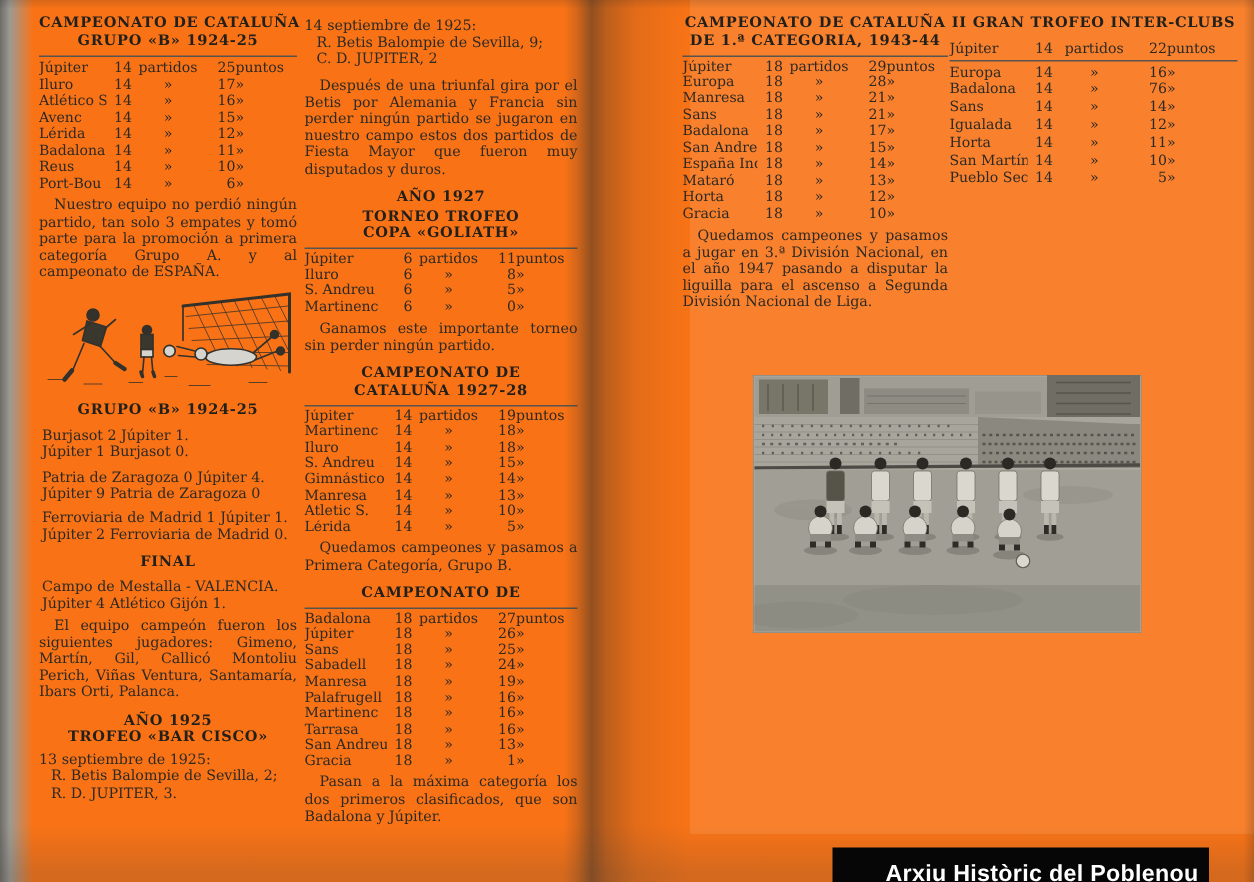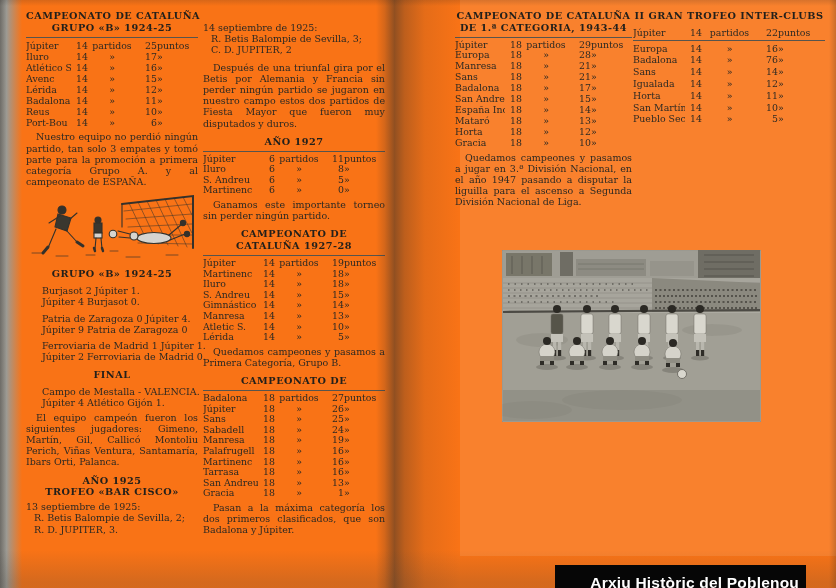--- a/index.html
+++ b/index.html
@@ -23,21 +23,21 @@
   #col1{left:26px;width:172px;}
   #col2{left:203px;width:182px;}
   #col3{left:455px;width:177px;}
   #col4{left:633px;width:192px;}
   
   .title{font-weight:700;text-align:center;letter-spacing:.5px;font-size:9.7px;line-height:11.8px;
          margin:7px 0 3px;color:#23201b;}
   .title .tline{white-space:nowrap;}
   .first-title{margin-top:0;}
   .para{text-align:justify;text-indent:10px;margin:3px 0 4px;}
-  .rgroup{margin:5px 16px 0;}
+  .rgroup{margin:5px 2px 0;}
   .rgroup .tline,.match-block .tline{white-space:nowrap;}
   .match-block{margin:2px 0 0;}
   .match-block .tline + .tline{padding-left:8px;}
   
   .stable{border-top:1px solid #57544d;margin:3px 0 2px;padding-top:2px;}
   .stable.no-top-rule{border-top:none;}
   .stable.rule-after-first .trow.first{border-bottom:1px solid #57544d;padding-bottom:1px;margin-bottom:2px;}
   .trow{display:flex;align-items:baseline;height:11.1px;line-height:11.1px;font-size:9.4px;}
   .tc{display:block;}
   .tc0{flex:1;white-space:nowrap;overflow:hidden;}
@@ -190,21 +190,21 @@
             <path d="M140 64 h12"></path>
         </g>
       </g>
     </svg>
 
     <div class="title">
         <div class="tline">GRUPO «B» 1924-25</div>
       </div>
     <div class="rgroup">
         <div class="tline">Burjasot 2 Júpiter 1.</div>
-        <div class="tline">Júpiter 4 Burjasot 0.</div>
+        <div class="tline">Júpiter 1 Burjasot 0.</div>
       </div>
     <div class="rgroup">
         <div class="tline">Patria de Zaragoza 0 Júpiter 4.</div>
         <div class="tline">Júpiter 9 Patria de Zaragoza 0</div>
       </div>
     <div class="rgroup">
         <div class="tline">Ferroviaria de Madrid 1 Júpiter 1.</div>
         <div class="tline">Júpiter 2 Ferroviaria de Madrid 0.</div>
       </div>
     <div class="title">
@@ -220,28 +220,32 @@
         <div class="tline">TROFEO «BAR CISCO»</div>
       </div>
     <div class="match-block">
         <div class="tline">13 septiembre de 1925:</div>
         <div class="tline">R. Betis Balompie de Sevilla, 2;</div>
         <div class="tline">R. D. JUPITER, 3.</div>
       </div>
   </div>
 
   <div class="col" id="col2">
-    <div class="match-block" style="margin-top:12px">
+    <div class="match-block" style="margin-top:2px">
         <div class="tline">14 septiembre de 1925:</div>
-        <div class="tline">R. Betis Balompie de Sevilla, 3;</div>
+        <div class="tline">R. Betis Balompie de Sevilla, 9;</div>
         <div class="tline">C. D. JUPITER, 2</div>
       </div>
     <div class="para" style="margin-top:6px">Después de una triunfal gira por el Betis por Alemania y Francia sin perder ningún partido se jugaron en nuestro campo estos dos partidos de Fiesta Mayor que fueron muy disputados y duros.</div>
     <div class="title" style="margin-bottom:0">
         <div class="tline">AÑO 1927</div>
+      </div>
+    <div class="title" style="margin-top:1px">
+        <div class="tline">TORNEO TROFEO</div>
+        <div class="tline">COPA «GOLIATH»</div>
       </div>
     <div class="stable">
         <div class="trow first">
           <span class="tc tc0">Júpiter</span>
           <span class="tc tc1">6</span>
           <span class="tc tc2">partidos</span>
           <span class="tc tc3">11</span>
           <span class="tc tc4">puntos</span>
         </div>
         <div class="trow">

